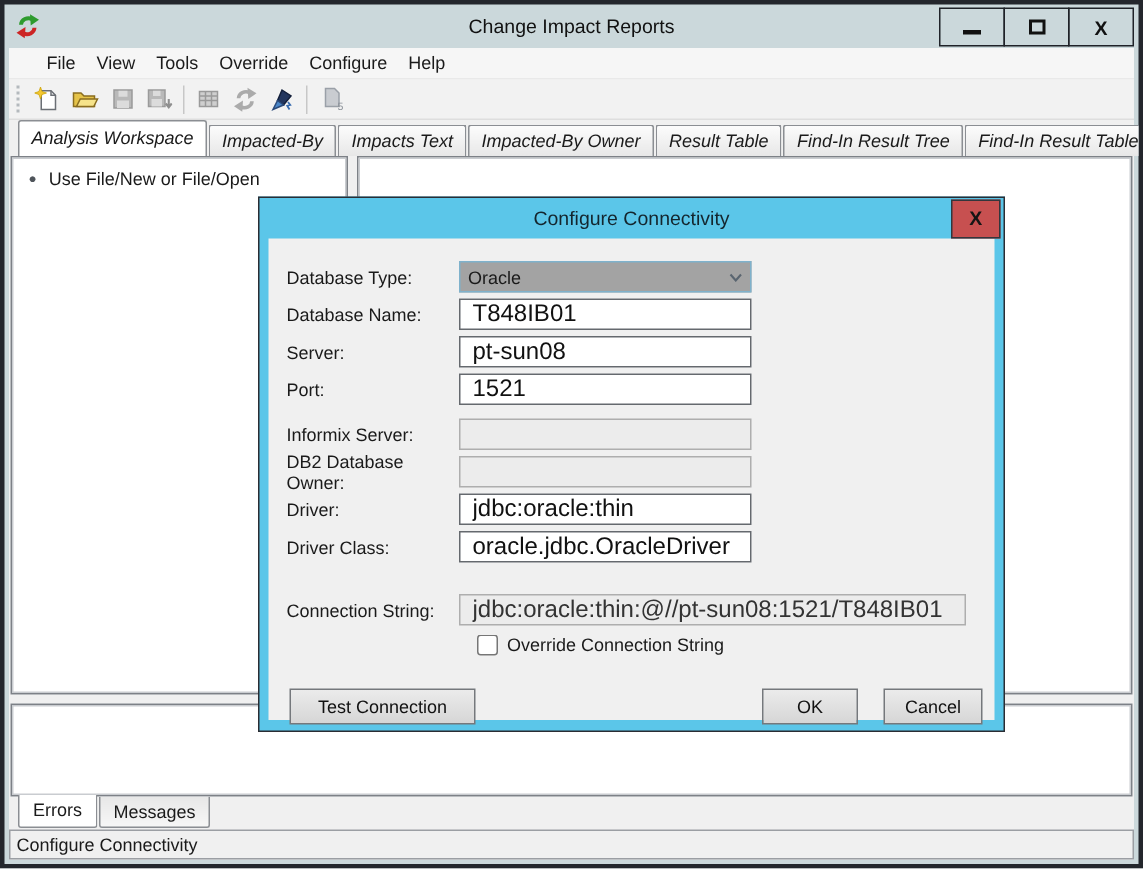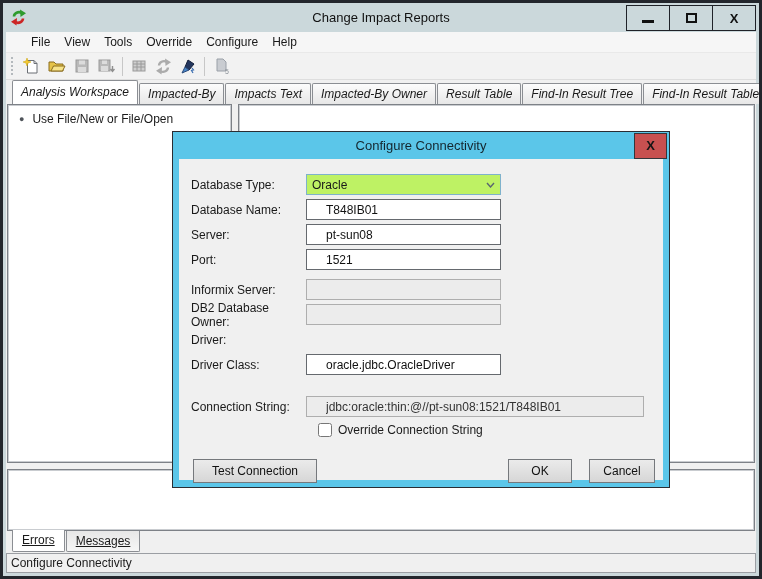--- a/index.html
+++ b/index.html
@@ -34,38 +34,38 @@
 
   .content { flex: 1; display: flex; gap: 6px; padding: 0 1px; }
   .panel { background: #fff; border: 1px solid #7d8187; box-shadow: inset 0 0 0 1px #c9ccd0; }
   .left-panel { width: 225px; }
   .right-panel { flex: 1; }
   .tree-item { display: flex; align-items: center; gap: 8px; padding: 7px 4px 0 11px; }
   .bullet { color: #4f545a; font-size: 9px; line-height: 9px; }
 
   .bottom-panel { height: 62px; margin: 6px 1px 0; }
   .bottom-tabs { height: 22px; display: flex; padding-left: 6px; }
-  .btab { height: 21px; line-height: 20px; padding: 0 9px; border: 1px solid #8b8e93; border-top: none; background: linear-gradient(#e7e7e7, #f6f6f6); margin-right: 1px; border-radius: 0 0 2px 2px; text-decoration: underline; }
+  .btab { height: 21px; line-height: 20px; padding: 0 9px; border: 1px solid #8b8e93; border-top: none; background: linear-gradient(#e7e7e7, #f6f6f6); margin-right: 1px; border-radius: 0 0 2px 2px; }
   .btab.active { background: #fff; height: 22px; margin-top: -1px; position: relative; z-index: 2; border-top: none; }
 
   .statusbar { height: 20px; border: 1px solid #9b9ea3; background: #f0f0f0; line-height: 18px; padding-left: 4px; }
 
   
   .dialog { position: absolute; left: 169px; top: 128px; width: 498px; height: 357px; background: #5bc6e9; border: 1px solid #2a2d33; padding: 0 6px 7px 6px; z-index: 10; }
   .dlg-titlebar { position: relative; height: 27px; }
   .dlg-title { height: 27px; line-height: 27px; text-align: center; font-size: 13px; color: #14262e; }
   .dlg-close { position: absolute; top: 1px; right: -4px; width: 33px; height: 26px; background: #c75050; border: 1px solid #33363c; color: #151515; font-weight: bold; font-size: 13px; text-align: center; line-height: 24px; }
   .dlg-body { background: #f0f0f0; height: 321px; padding: 13px 0 0 12px; }
 
   .drow { display: flex; align-items: center; height: 25px; }
   .dlabel { width: 115px; color: #1a1a1a; }
-  .dfield { width: 195px; height: 21px; border: 1px solid #65696e; background: #fff; font-family: "Liberation Sans", sans-serif; font-size: 12px; padding: 0 19px; color: #111; }
+  .dfield { width: 195px; height: 21px; border: 1px solid #65696e; background: #fff; font-family: "Liberation Sans", sans-serif; font-size: 16px; padding: 0 8px; color: #111; }
   .dfield:disabled { background: #ececec; border-color: #aeaeae; color: #333; }
   .dfield.wide { width: 338px; }
-  .combo { width: 195px; height: 21px; border: 1px solid #7fb2cc; background: #bef264; display: flex; align-items: center; justify-content: space-between; padding: 0 5px; }
+  .combo { width: 195px; height: 21px; border: 1px solid #7fb2cc; background: #a3a3a3; display: flex; align-items: center; justify-content: space-between; padding: 0 5px; }
   .gap-sm { height: 5px; }
   .gap-lg { height: 17px; }
 
   .chk-row { display: flex; align-items: center; gap: 6px; margin: 1px 0 0 127px; height: 20px; }
   .chk-row input { width: 14px; height: 14px; }
 
   .dlg-buttons { display: flex; align-items: center; margin-top: 19px; padding-right: 8px; }
   .btn { height: 24px; background: linear-gradient(#ebebeb, #d6d6d6); border: 1px solid #75787c; font-family: "Liberation Sans", sans-serif; font-size: 12px; color: #111; }
   .btn-test { width: 124px; margin-left: 2px; }
   .flex-spacer { flex: 1; }
@@ -236,20 +236,21 @@
         <input class="dfield" type="text" disabled="" value="" style="">
       </div>
 
       <div class="drow">
         <span class="dlabel">DB2 Database Owner:</span>
         <input class="dfield" type="text" disabled="" value="" style="">
       </div>
 
       <div class="drow">
         <span class="dlabel">Driver:</span>
+        <input class="dfield" type="text" value="jdbc:oracle:thin" style="">
       </div>
 
       <div class="drow">
         <span class="dlabel">Driver Class:</span>
         <input class="dfield" type="text" value="oracle.jdbc.OracleDriver" style="">
       </div>
 
       <div class="gap-lg"></div>
 
       <div class="drow">

